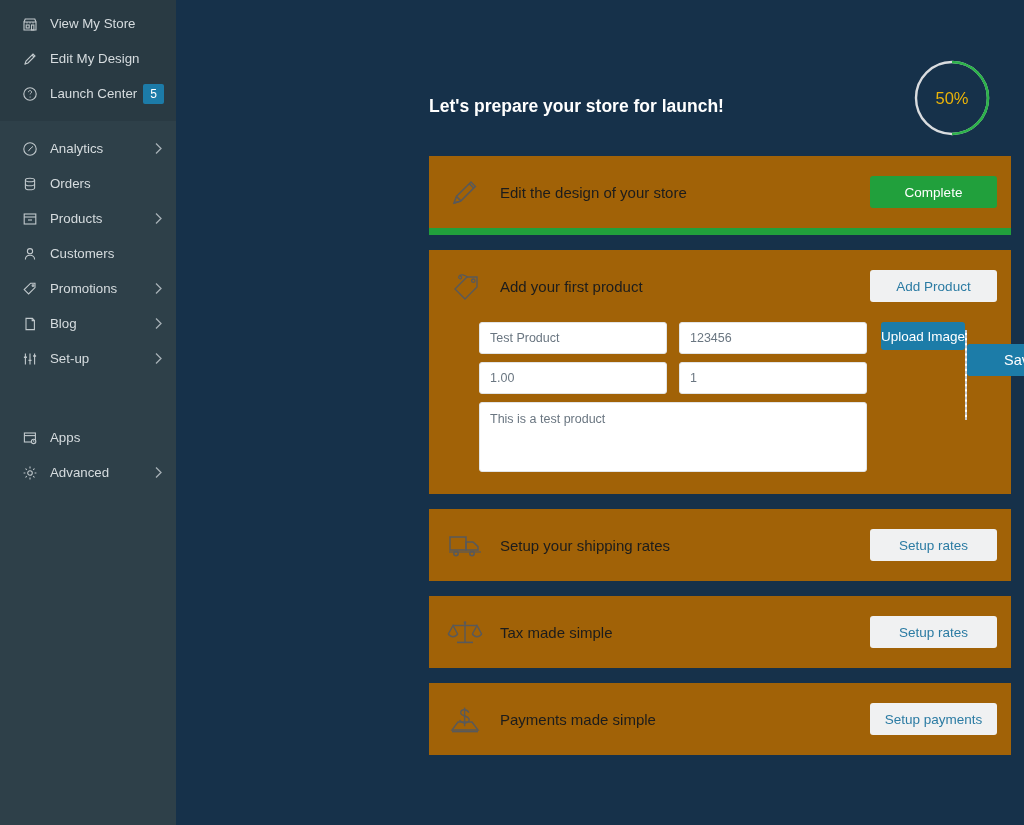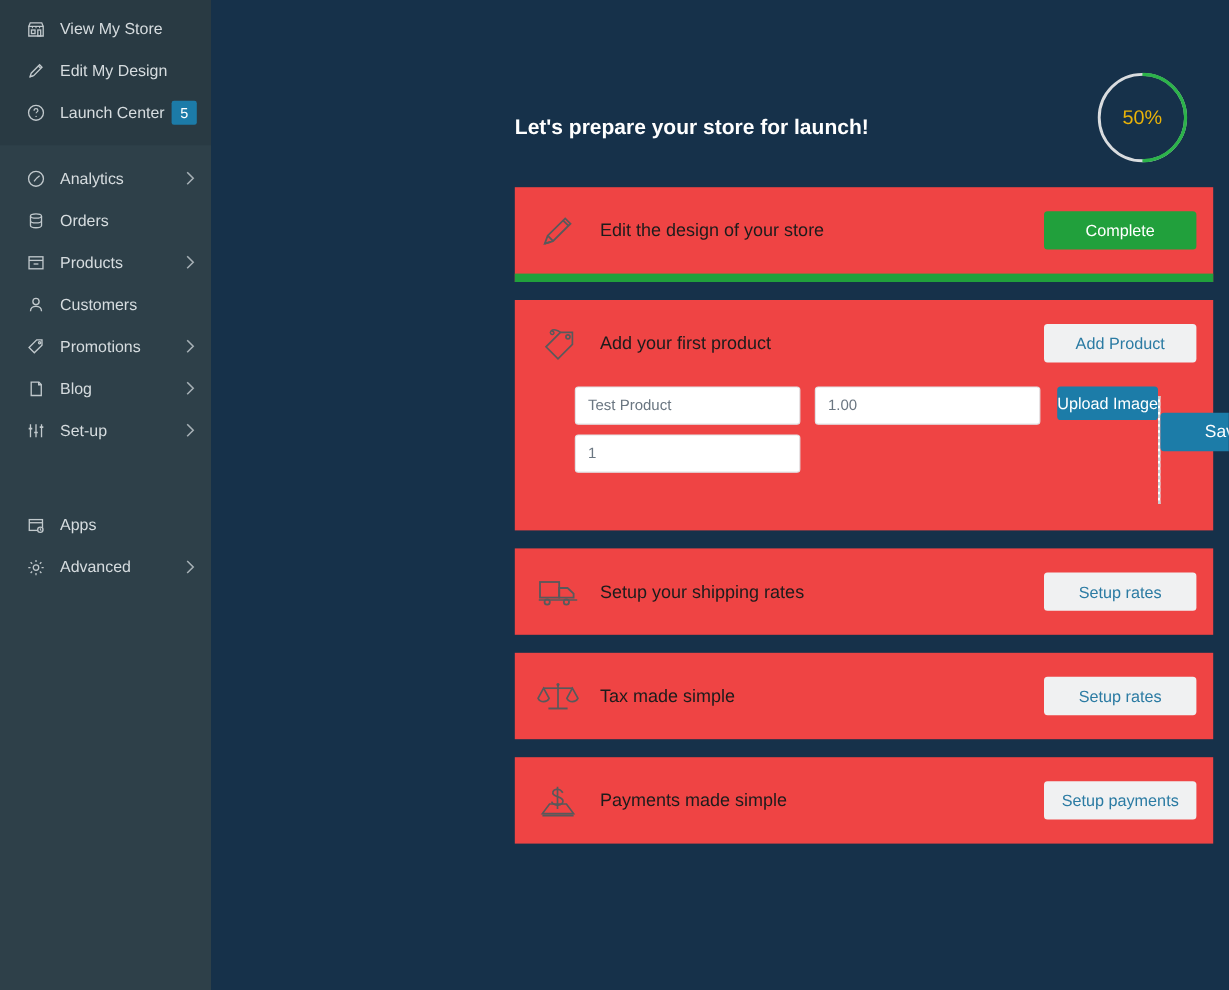--- a/index.html
+++ b/index.html
@@ -87,21 +87,21 @@
   }
   .progress-wrap svg { display:block; }
   .progress-label {
     position: absolute; inset: 0;
     display: flex; align-items: center; justify-content: center;
     color: #eab308; font-size: 16.5px;
   }
 
   .cards { padding-left: 253px; padding-right: 0; }
   .card {
-    background: #ef4444;
+    background: #a16207;
     width: 582px;
     margin-bottom: 15px;
     position: relative;
   }
   .card-row {
     display: flex; align-items: center;
     min-height: 72px;
     padding: 0 14px 0 13px;
   }
   .card-icon {
@@ -415,22 +415,24 @@
             </svg>
           </span>
           <div class="card-title">Add your first product</div>
           <button class="btn btn-gray">Add Product</button>
         </div>
 
         <div class="product-body">
           <div class="form-col">
             <div class="form-grid">
               <input class="inp" value="Test Product" style="">
+              <input class="inp" value="123456" style="">
               <input class="inp" value="1.00" style="">
               <input class="inp" value="1" style="">
+              <textarea class="ta" style="">This is a test product</textarea>
             </div>
           </div>
 
           <div class="side-col">
             <button class="btn btn-blue">Upload Image</button>
             <div class="thumb">
               <svg width="110" height="86" viewBox="0 0 110 86">
                 <rect width="110" height="86" fill="#ffffff"></rect>
                 <ellipse cx="55" cy="76" rx="26" ry="4" fill="#efefef"></ellipse>
                 <path d="M55 26c-7-5-19-4-22 6-3 11 3 28 11 33 4 2.6 7 .4 11 .4s7 2.2 11-.4c8-5 14-22 11-33-3-10-15-11-22-6z" fill="#cf2222"></path>

